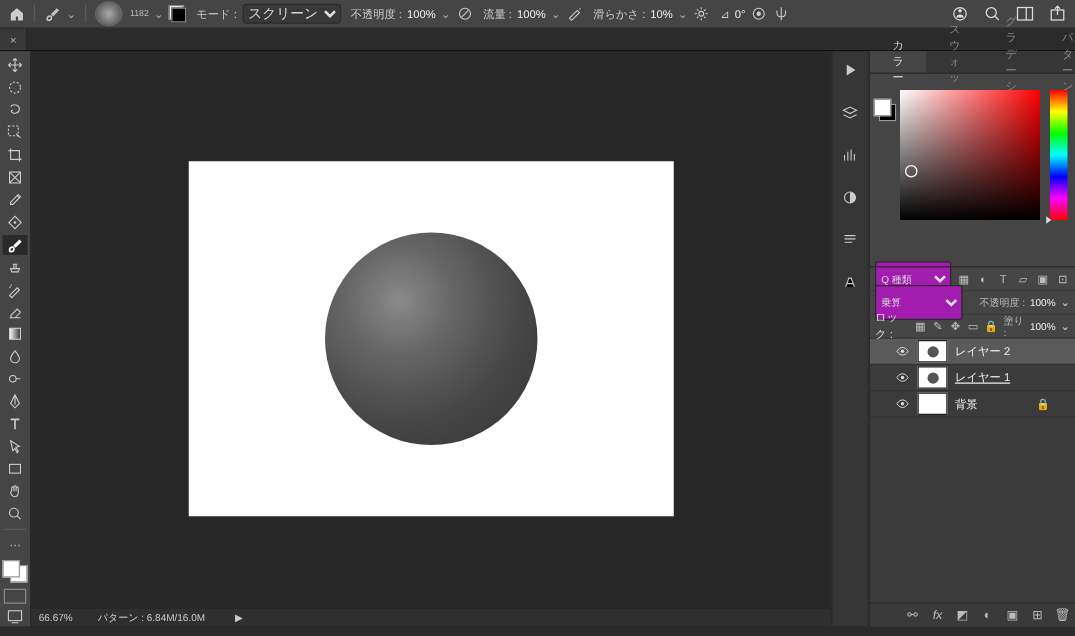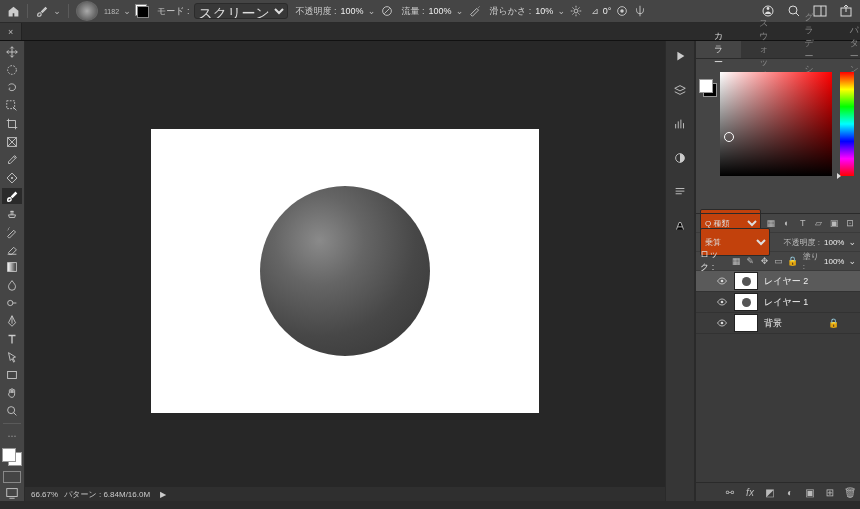--- a/index.html
+++ b/index.html
@@ -6,21 +6,21 @@
 .optbar{height:22px;background:#454545;display:flex;align-items:center;padding:0 6px;gap:4px;border-bottom:1px solid #2a2a2a}
 .optbar .ico{width:14px;height:14px;display:inline-flex;align-items:center;justify-content:center;color:#ccc;flex-shrink:0}
 .optbar .home svg{width:13px;height:13px}
 .optbar .sep{width:1px;height:14px;background:#5a5a5a;margin:0 3px}
 .optbar .swatch{width:20px;height:18px;border:1px solid #666;background:radial-gradient(circle at 50% 50%,#aaa,#444);border-radius:50%;position:relative}
 .optbar .swatch-label{font-size:7px;color:#bbb;margin-left:2px}
 .optbar .bwico{position:relative;width:14px;height:14px}
 .optbar .bwico::before{content:"";position:absolute;left:0;top:0;width:10px;height:10px;background:#fff;border:1px solid #888}
 .optbar .bwico::after{content:"";position:absolute;right:0;bottom:0;width:10px;height:10px;background:#000;border:1px solid #888}
 .optbar label{color:#ccc;font-size:9px;margin-left:4px}
-.optbar select{background:#383838;color:#ddd;border:1px solid #2b2b2b;font-size:14px;height:16px;border-radius:3px}
+.optbar select{background:#383838;color:#ddd;border:1px solid #2b2b2b;font-size:11px;height:16px;border-radius:3px}
 .optbar .val{color:#eee;font-size:9px}
 .optbar .chev{width:8px;text-align:center;color:#bbb}
 .optbar .spacer{flex:1}
 .optbar .right-ico{width:16px;height:16px;display:inline-flex;align-items:center;justify-content:center;color:#ddd;margin-left:6px}
 
 .tabbar{height:17px;background:#2b2b2b;display:flex;align-items:stretch;border-bottom:1px solid #111}
 .doctab{background:#383838;color:#ddd;font-size:9px;display:flex;align-items:center;padding:0 8px;border-right:1px solid #222;gap:6px}
 .doctab .x{color:#bbb;font-size:9px}
 
 .mid{display:flex;height:460px}
@@ -29,53 +29,53 @@
 .tool.active{background:#2a2a2a}
 .toolbar .divider{width:18px;height:1px;background:#5a5a5a;margin:2px 0}
 .fgbg{width:20px;height:20px;position:relative;margin-top:2px}
 .fgbg .fg{position:absolute;left:0;top:0;width:12px;height:12px;background:#fff;border:1px solid #999}
 .fgbg .bg{position:absolute;right:0;bottom:0;width:12px;height:12px;background:#fff;border:1px solid #999}
 .toolbar .modebtn{width:16px;height:12px;border:1px solid #888;margin-top:3px}
 
 .canvasArea{flex:1;background:#272727;display:flex;align-items:center;justify-content:center;position:relative}
 .artboard{width:388px;height:284px;background:#fff;display:flex;align-items:center;justify-content:center}
 .sphere{width:170px;height:170px;border-radius:50%;background:radial-gradient(circle at 35% 32%,#8a8a8a 0%,#656565 28%,#474747 60%,#333 100%)}
-.statusbar{position:absolute;left:0;bottom:0;right:0;height:14px;background:#2f2f2f;display:flex;align-items:center;padding:0 6px;font-size:8px;color:#ccc;gap:6px}
+.statusbar{position:absolute;left:0;bottom:0;right:0;height:14px;background:#2f2f2f;display:flex;align-items:center;padding:0 6px;font-size:8px;color:#ccc;gap:20px}
 .statusbar .tri{color:#ccc;margin-left:4px}
 
 .iconstrip{width:28px;background:#363636;display:flex;flex-direction:column;align-items:center;padding-top:6px;gap:16px;border-left:1px solid #2a2a2a;border-right:1px solid #2a2a2a}
 .iconstrip .sico{width:18px;height:18px;display:flex;align-items:center;justify-content:center;color:#ccc}
 
 .panels{width:164px;background:#454545;display:flex;flex-direction:column;border-left:1px solid #2a2a2a}
 .p-tabs{height:17px;background:#363636;display:flex;align-items:center;font-size:9px;color:#888;border-bottom:1px solid #2a2a2a}
 .p-tab{padding:0 18px;height:100%;display:flex;align-items:center}
 .p-tab.active{background:#454545;color:#ddd}
 .colorpanel{height:142px;position:relative;padding:6px;border-bottom:1px solid #2a2a2a}
 .fgbg2{position:absolute;left:3px;top:20px;width:18px;height:18px}
 .fgbg2 .fg{position:absolute;left:0;top:0;width:12px;height:12px;background:#fff;border:1px solid #999}
 .fgbg2 .bg{position:absolute;right:0;bottom:0;width:12px;height:12px;background:#000;border:1px solid #999}
 .cfield{position:absolute;left:24px;top:13px;width:112px;height:104px;background:linear-gradient(to bottom,rgba(0,0,0,0),#000),linear-gradient(to right,#fff,#ff0000)}
 .cfield .ring{position:absolute;left:4px;top:60px;width:8px;height:8px;border:1px solid #fff;border-radius:50%}
 .hue{position:absolute;right:6px;top:13px;width:14px;height:104px;background:linear-gradient(to bottom,#ff0000,#ffff00,#00ff00,#00ffff,#0000ff,#ff00ff,#ff0000)}
 .hue .harrow{position:absolute;left:-3px;bottom:-3px;width:0;height:0;border-top:3px solid transparent;border-bottom:3px solid transparent;border-left:4px solid #ddd}
 
 .layerspanel{flex:1;display:flex;flex-direction:column}
 .lp-row{height:18px;display:flex;align-items:center;padding:0 4px;gap:4px;font-size:9px;color:#ddd;border-bottom:1px solid #3a3a3a}
-select.sm{background:#c2410c;color:#ddd;border:1px solid #2a2a2a;font-size:8px;height:28px;border-radius:2px}
+select.sm{background:#a21caf;color:#ddd;border:1px solid #2a2a2a;font-size:8px;height:28px;border-radius:2px}
 .lp-row .mini-ico{width:12px;height:12px;display:inline-flex;align-items:center;justify-content:center;color:#bbb}
 .lp-row .rlabel{margin-left:auto;color:#bbb;font-size:8px}
 .lp-row .val2{font-size:8px;color:#eee}
 .layerlist{flex:1;background:#3b3b3b;overflow:hidden}
 .layer{height:20px;display:flex;align-items:center;padding:0 20px;gap:6px;border-bottom:1px solid #323232}
 .layer.sel{background:#5a5a5a}
 .eye{width:12px;height:12px;display:inline-flex;align-items:center;justify-content:center;color:#ddd}
 .thumb{width:22px;height:16px;background:#fff;border:1px solid #222;display:flex;align-items:center;justify-content:center}
 .thumb .dot{width:9px;height:9px;border-radius:50%;background:#555}
 .layer .lname{font-size:9px;color:#eee}
-.layer .lname.u{}
+.layer .lname.u{text-decoration:underline}
 .layer .lock{margin-left:auto;color:#bbb}
 .panelfoot{height:18px;background:#3a3a3a;display:flex;align-items:center;justify-content:flex-end;padding:0 4px;gap:8px;border-top:1px solid #2a2a2a}
 .panelfoot .pfico{width:12px;height:12px;display:inline-flex;align-items:center;justify-content:center;color:#bbb;font-size:10px}
 
 .mainfoot{height:10px;background:#2b2b2b}
 svg{display:block}
 </style>
 </head>
 <body>
 

